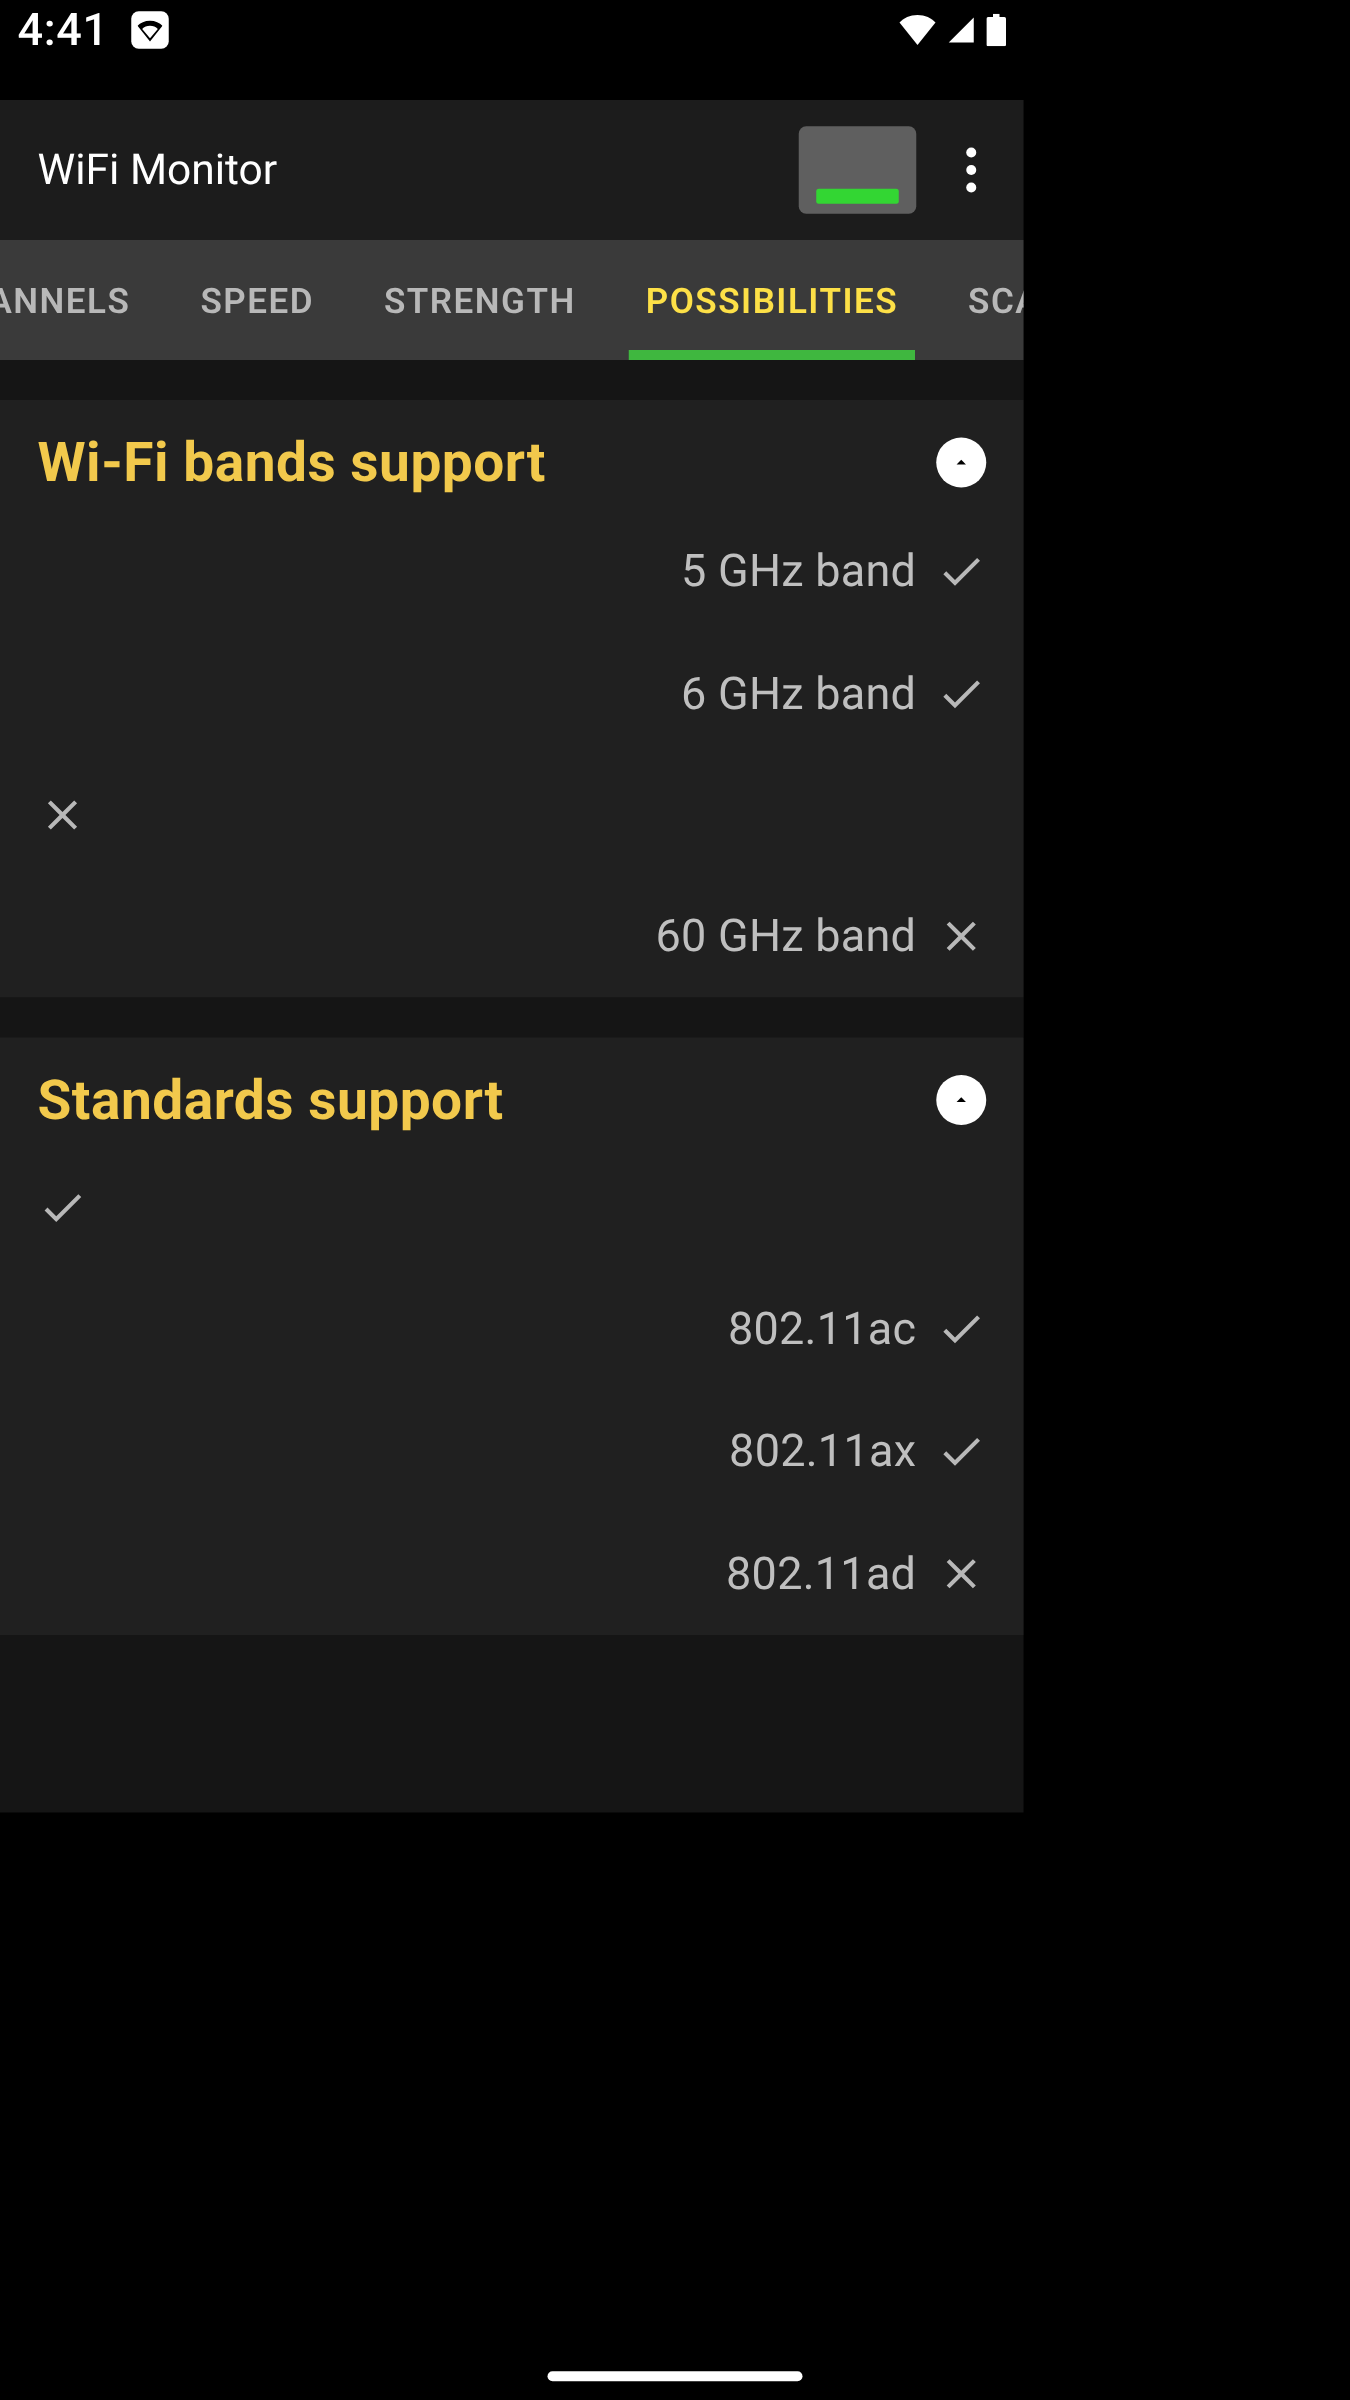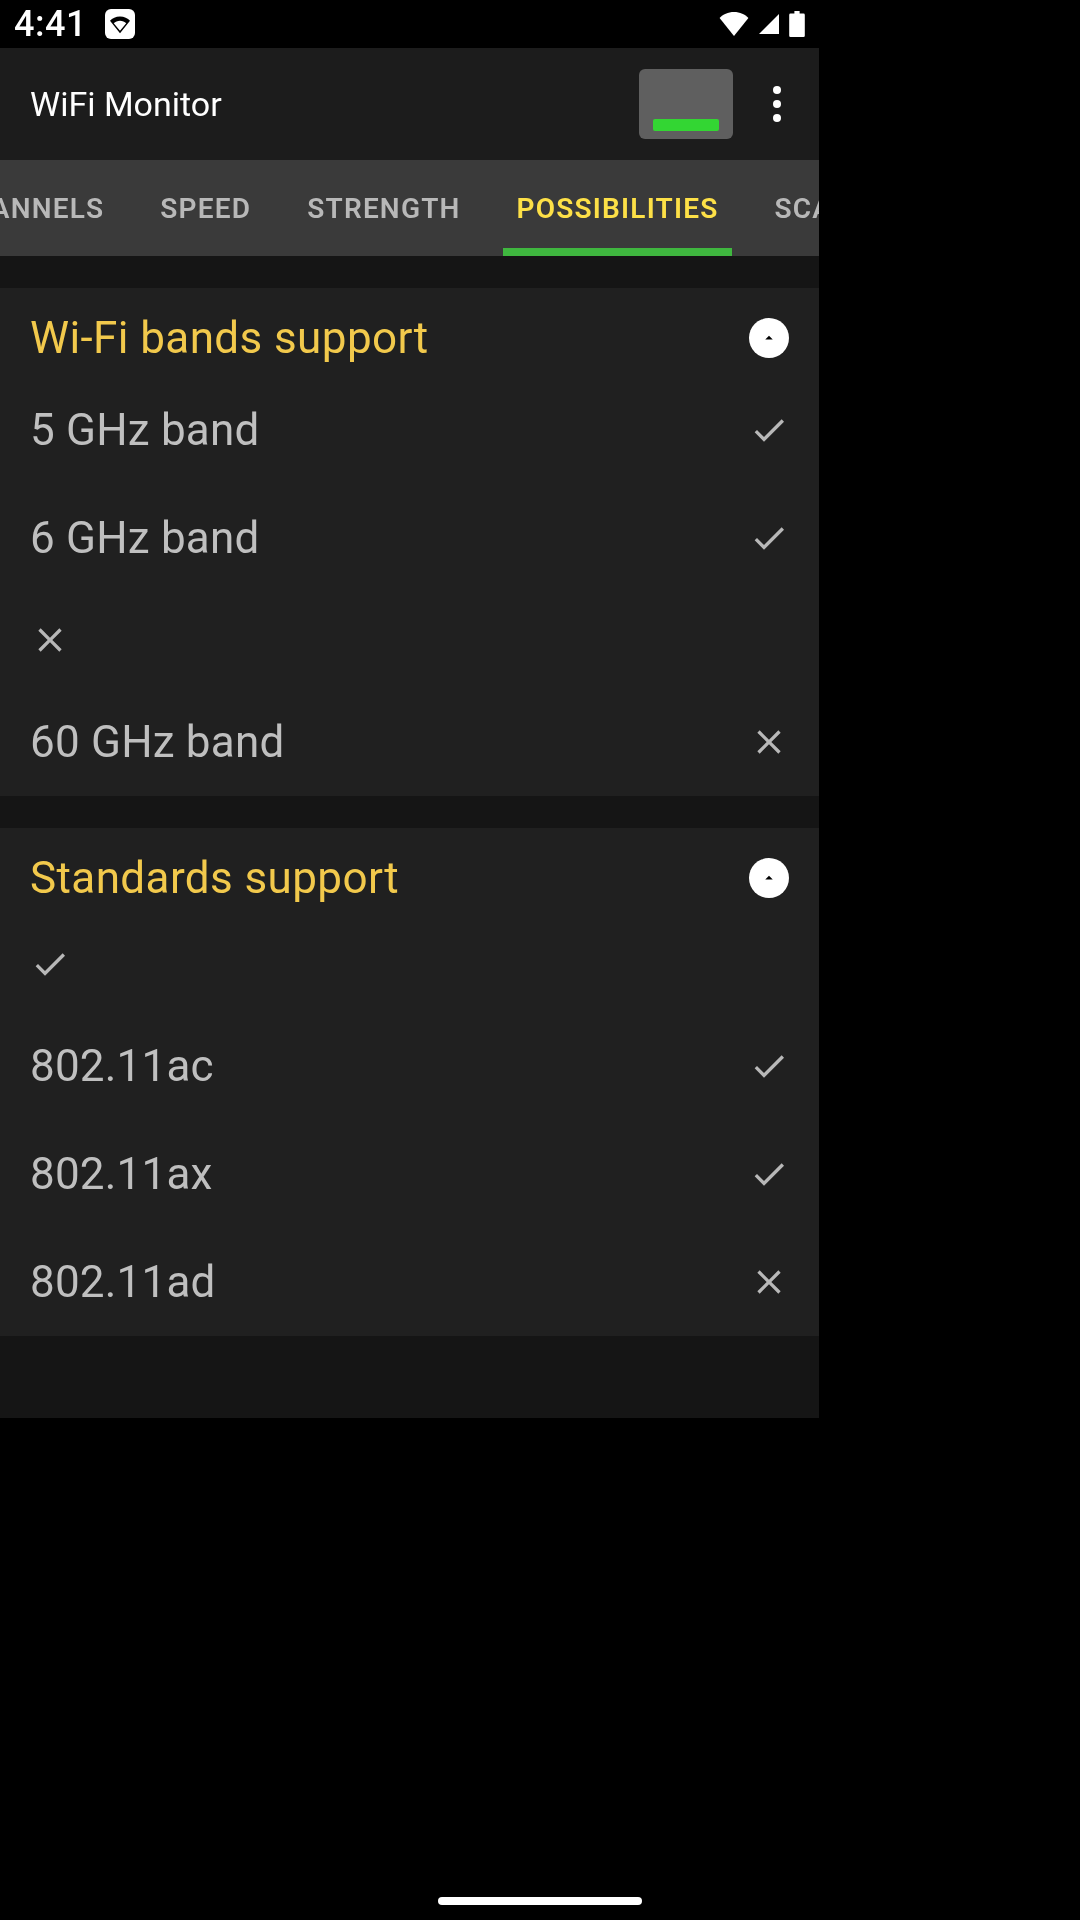--- a/index.html
+++ b/index.html
@@ -32,20 +32,21 @@
   .statusbar svg { display: block; }
 
   
   .actionbar {
     height: 112px;
     background: #1c1c1c;
     display: flex;
     align-items: center;
     padding: 0 18px 0 30px;
     gap: 20px;
+    margin-top: 32px;
   }
   .actionbar .title {
     flex: 1;
     font-size: 34px;
     font-weight: 400;
     color: #fff;
   }
   .actionbar .ad-chip {
     width: 94px; height: 70px;
     background: #5f5f5f;
@@ -117,40 +118,41 @@
   .card { background: #202020; }
   .card-header {
     display: flex; align-items: center;
     padding: 24px 30px 12px;
     gap: 16px;
   }
   .card-title {
     flex: 1;
     color: #f2c94c;
     font-size: 44px;
-    font-weight: 400;
+    font-weight: 700;
     letter-spacing: 0.4px;
   }
   .collapse-btn {
     width: 40px; height: 40px; border-radius: 50%; background: #fff;
     display: flex; align-items: center; justify-content: center;
   }
   .collapse-btn svg { display: block; }
 
   .row {
     display: flex; align-items: center;
     padding: 28px 30px;
     gap: 16px;
   }
   .row-label {
     flex: 1;
     color: #bfbfbf;
-    font-size: 44px;
+    font-size: 36px;
     font-weight: 400;
     letter-spacing: 0.2px;
+    text-align: right;
   }
   .row-icon { width: 40px; height: 40px; color: #b8b8b8; }
   .row-icon svg { width: 100%; height: 100%; display: block; }
 
   
   .navbar {
     position: absolute; left: 0; right: 0; bottom: 0;
     height: 38px; background: #000;
     display: flex; align-items: center; justify-content: center;
   }

